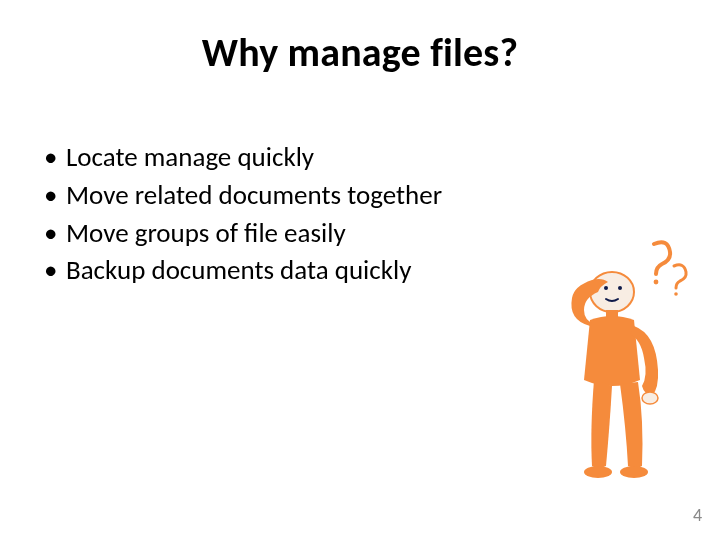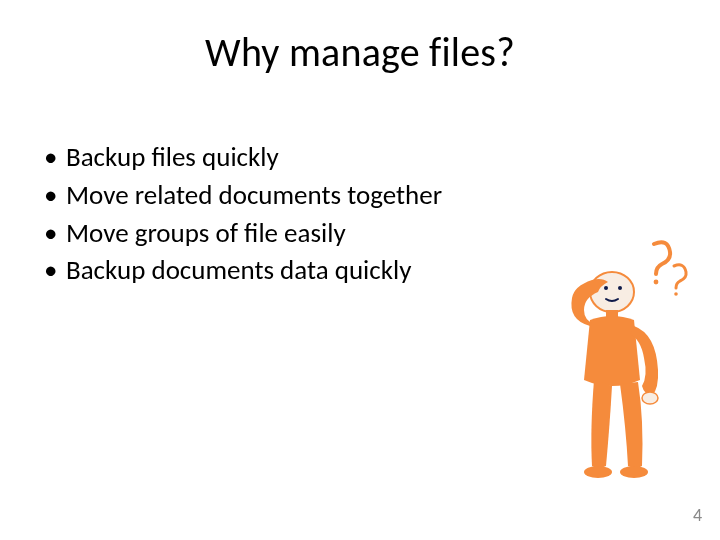--- a/index.html
+++ b/index.html
@@ -19,21 +19,21 @@
     position: relative;
     box-sizing: border-box;
   }
   .title {
     position: absolute;
     top: 28px;
     left: 0;
     right: 0;
     text-align: center;
     font-size: 40px;
-    font-weight: 400;
+    font-weight: 700;
     letter-spacing: 0.2px;
   }
   .body {
     position: absolute;
     top: 140px;
     left: 38px;
     right: 80px;
   }
   ul.bullets {
     list-style: none;
@@ -72,21 +72,21 @@
 </style>
 </head>
 <body>
 
 <div class="slide">
 
   <div class="title">Why manage files?</div>
 
   <div class="body">
     <ul class="bullets">
-      <li>Backup files quickly</li>
+      <li>Locate manage quickly</li>
       <li>Move related documents together</li>
       <li>Move groups of file easily</li>
       <li>Backup documents data quickly</li>
     </ul>
   </div>
 
   <div class="figure">
     <svg viewBox="0 0 160 250">
 
       <g fill="none" stroke="#f58b3c" stroke-width="4" stroke-linecap="round">

